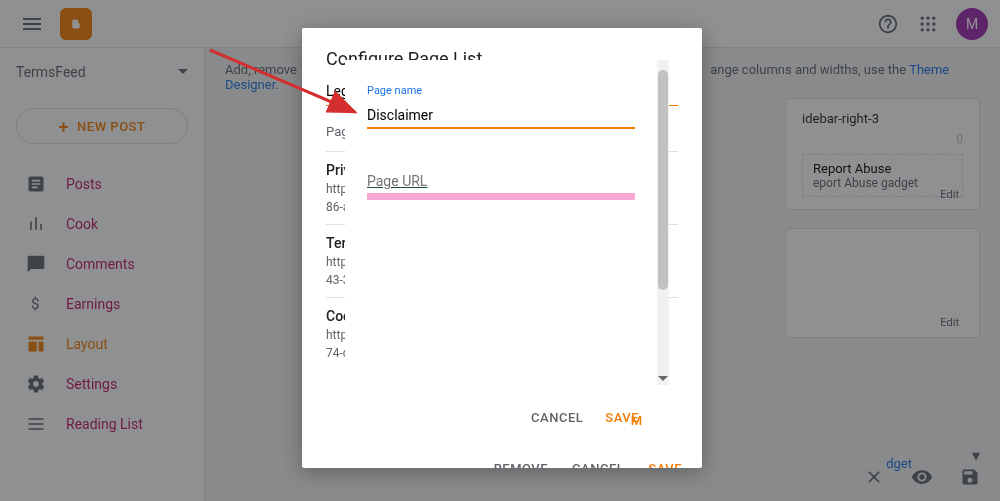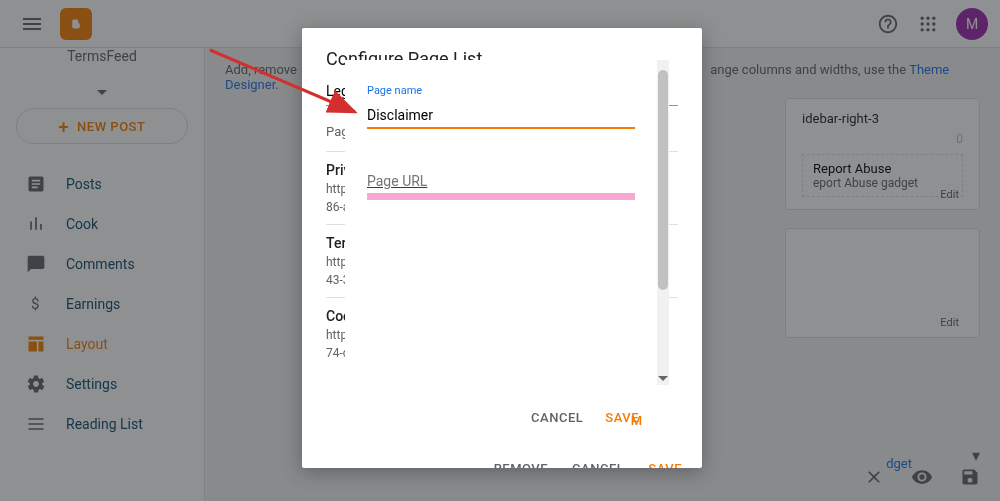--- a/index.html
+++ b/index.html
@@ -8,26 +8,26 @@
     .topbar { height: 48px; display: flex; align-items: center; padding: 0 12px; border-bottom: 1px solid #e0e0e0; }
     .menu-btn { width: 40px; height: 40px; display: flex; align-items: center; justify-content: center; cursor: pointer; border-radius: 50%; }
     .blogger-logo { width: 32px; height: 32px; background: #f57c00; border-radius: 6px; display: flex; align-items: center; justify-content: center; margin-left: 8px; }
     .blogger-logo svg { fill: #fff; }
     .topbar-spacer { flex: 1; }
     .topbar-icon { width: 40px; height: 40px; display: flex; align-items: center; justify-content: center; cursor: pointer; border-radius: 50%; }
     .avatar { width: 32px; height: 32px; border-radius: 50%; background: #9c27b0; color: #fff; display: flex; align-items: center; justify-content: center; font-size: 14px; margin-left: 8px; }
     
     .main-container { display: flex; height: calc(100% - 48px); }
     .sidebar { width: 205px; border-right: 1px solid #e0e0e0; display: flex; flex-direction: column; }
-    .blog-selector { height: 48px; display: flex; align-items: center; padding: 0 16px; color: #5f6368; font-size: 14px; justify-content: space-between; flex-direction: column; }
+    .blog-selector { height: 48px; display: flex; align-items: center; padding: 0 16px; color: #5f6368; font-size: 14px; justify-content: space-between; }
     .new-post-btn { margin: 12px 16px 20px; height: 36px; border: 1px solid #dadce0; border-radius: 24px; background: #fff; color: #f57c00; font-size: 13px; font-weight: 500; display: flex; align-items: center; justify-content: center; cursor: pointer; letter-spacing: 0.5px; }
     .new-post-btn .plus { font-size: 18px; margin-right: 8px; }
     
     .nav-list { flex: 1; }
-    .nav-item { height: 40px; display: flex; align-items: center; padding: 0 12px 0 24px; color: #0c4a6e; font-size: 14px; cursor: pointer; }
+    .nav-item { height: 40px; display: flex; align-items: center; padding: 0 12px 0 24px; color: #be185d; font-size: 14px; cursor: pointer; }
     .nav-item.active { color: #f57c00; }
     .nav-item .icon { width: 24px; height: 24px; margin-right: 18px; display: flex; align-items: center; justify-content: center; }
     .nav-item svg { fill: #5f6368; }
     .nav-item.active svg { fill: #f57c00; }
     
     .content { flex: 1; background: #f1f3f4; padding: 14px 20px; position: relative; overflow: hidden; }
     .hint-text { color: #5f6368; font-size: 13px; }
     .hint-text .link { color: #1a73e8; }
     
     .layout-blocks { position: absolute; right: 20px; top: 50px; }

